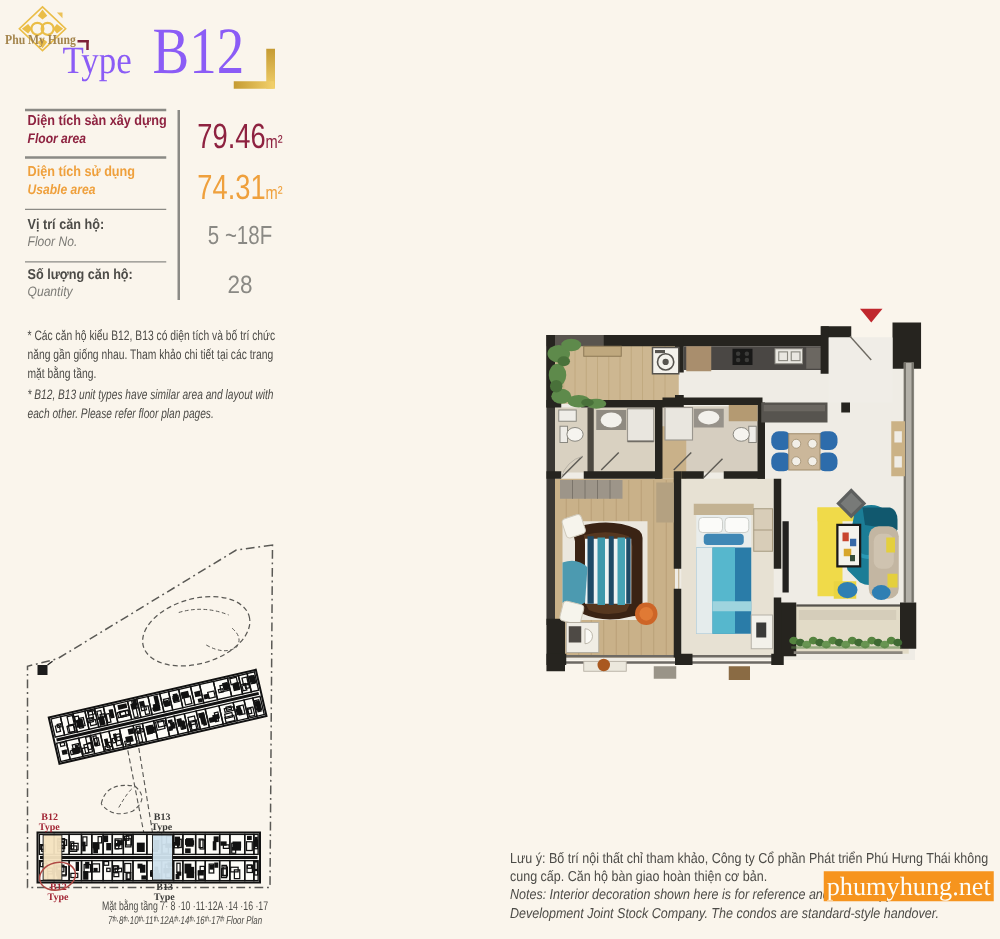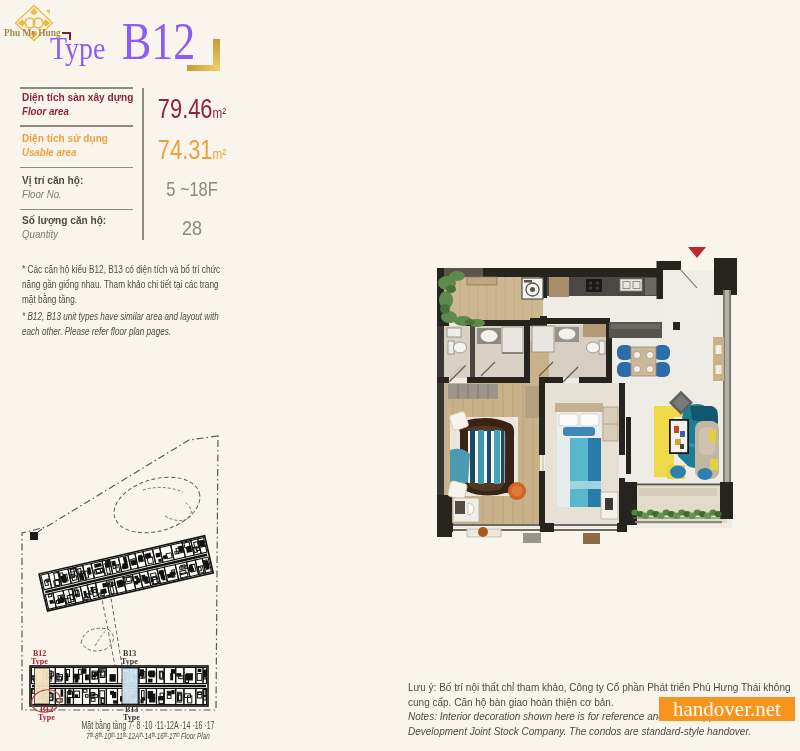--- a/index.html
+++ b/index.html
@@ -760,13 +760,13 @@
 <rect x="200" y="238.5" width="83" height="1.8" fill="#55524c"></rect>
 
 <rect x="202" y="243" width="78" height="8" fill="#d5cdba"></rect>
 </svg>
 </div>
 
 <div class="abs nw" style="left:408px;top:680px;font-size:11.5px;line-height:14.5px;color:#4c4b47;transform:scaleX(0.87);transform-origin:left top;">Lưu ý: Bố trí nội thất chỉ tham khảo, Công ty Cổ phần Phát triển Phú Hưng Thái không<br>cung cấp. Căn hộ bàn giao hoàn thiện cơ bản.</div>
 
 <div class="abs nw" style="left:408px;top:709px;font-size:11.5px;line-height:14.5px;color:#4c4b47;font-style:italic;transform:scaleX(0.87);transform-origin:left top;">Notes: Interior decoration shown here is for reference and is not supplied<br>Development Joint Stock Company. The condos are standard-style handover.</div>
 
-<div class="abs" style="left:659px;top:697px;width:136px;height:24px;background:#f6941e;color:#fdfdf8;font-family:'Liberation Serif',serif;font-size:21px;text-align:center;line-height:24px;z-index:5;">handover.net</div>
+<div class="abs" style="left:659px;top:697px;width:136px;height:24px;background:#f6941e;color:#fdfdf8;font-family:'Liberation Serif',serif;font-size:21px;text-align:center;line-height:24px;z-index:5;">phumyhung.net</div>
 
 </body></html>

